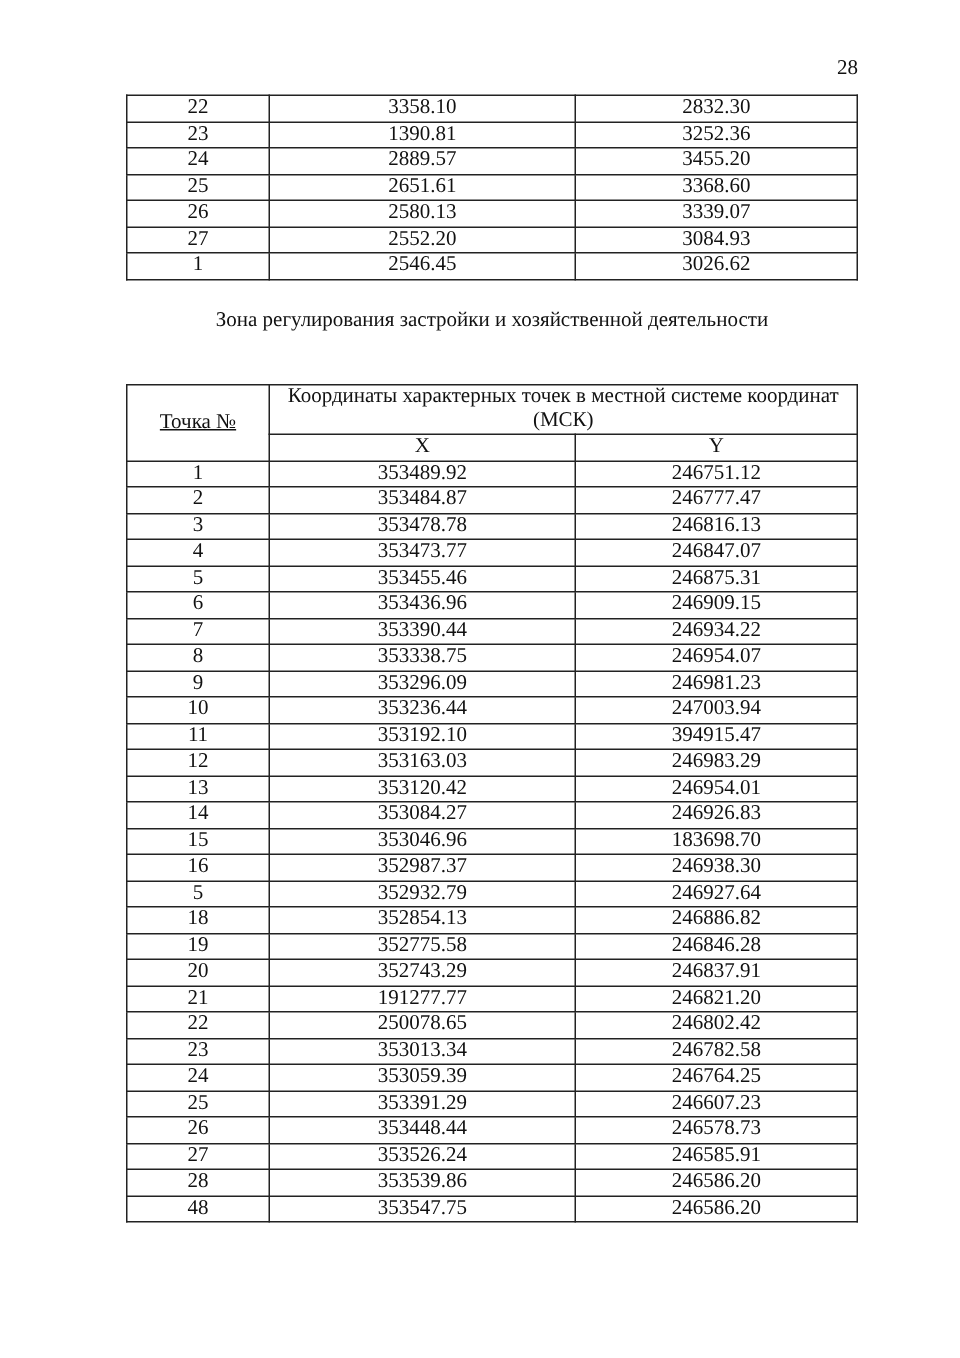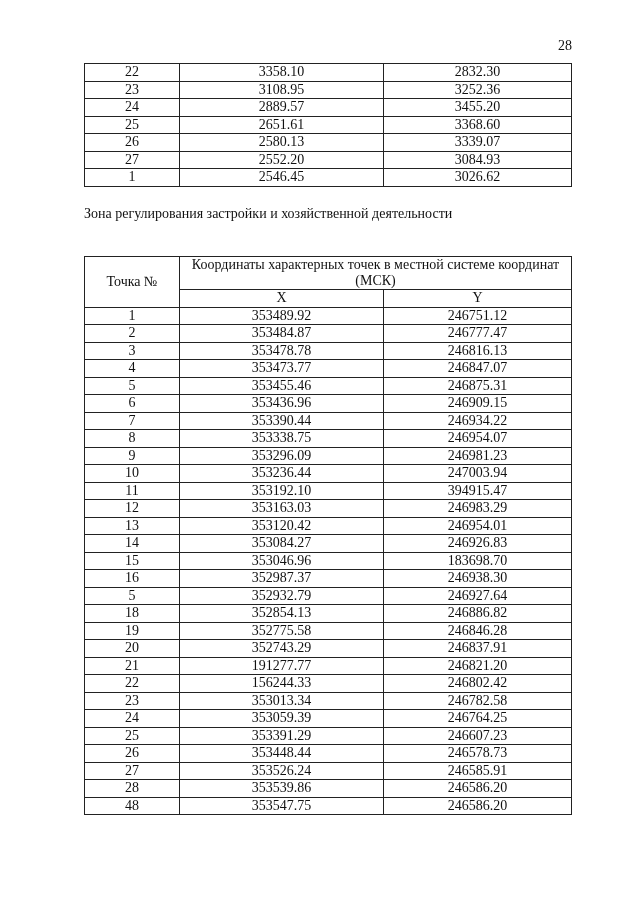--- a/index.html
+++ b/index.html
@@ -3,42 +3,42 @@
   <meta charset="utf-8">
   <style>
     html, body { margin: 0; padding: 0; background: #ffffff; }
     body { width: 640px; height: 905px; position: relative; font-family: "Liberation Serif", "DejaVu Serif", serif; color: #111; overflow: hidden; }
     .page-number { position: absolute; top: 38px; right: 68px; font-size: 14px; }
     table { border-collapse: collapse; position: absolute; left: 84px; width: 488px; font-size: 14px; }
     td, th { border: 1.3px solid #222; text-align: center; padding: 0; font-weight: normal; line-height: 16px; height: 16.5px; }
     .t1 { top: 63px; }
     .t1 td.c0 { width: 94px; }
     .t1 td.c1 { width: 203px; margin-top: 12px; }
-    .heading { position: absolute; top: 205px; left: 84px; width: 488px; font-size: 14px; line-height: 18px; }
+    .heading { position: absolute; top: 205px; left: 84px; width: 488px; text-align: center; font-size: 14px; line-height: 18px; }
     .t2 { top: 256px; }
-    .t2 th.h0 { width: 94px; }
+    .t2 th.h0 { width: 94px; text-decoration: underline; }
     .t2 th.h1 { width: 203px; }
     .t2 .hdr-main { height: 33px; line-height: 16px; }
     .t2 .hdr-sub { height: 16px; }
   </style>
 </head>
 <body>
 
 <div class="page-number">28</div>
 
 <table class="t1">
   <tbody id="t1-body">
       <tr>
         <td class="c0">22</td>
         <td class="c1">3358.10</td>
         <td class="c2">2832.30</td>
       </tr>
       <tr>
         <td class="c0">23</td>
-        <td class="c1">3108.95</td>
+        <td class="c1">1390.81</td>
         <td class="c2">3252.36</td>
       </tr>
       <tr>
         <td class="c0">24</td>
         <td class="c1">2889.57</td>
         <td class="c2">3455.20</td>
       </tr>
       <tr>
         <td class="c0">25</td>
         <td class="c1">2651.61</td>
@@ -178,21 +178,21 @@
         <td class="c1">352743.29</td>
         <td class="c2">246837.91</td>
       </tr>
       <tr>
         <td class="c0">21</td>
         <td class="c1">191277.77</td>
         <td class="c2">246821.20</td>
       </tr>
       <tr>
         <td class="c0">22</td>
-        <td class="c1">156244.33</td>
+        <td class="c1">250078.65</td>
         <td class="c2">246802.42</td>
       </tr>
       <tr>
         <td class="c0">23</td>
         <td class="c1">353013.34</td>
         <td class="c2">246782.58</td>
       </tr>
       <tr>
         <td class="c0">24</td>
         <td class="c1">353059.39</td>

